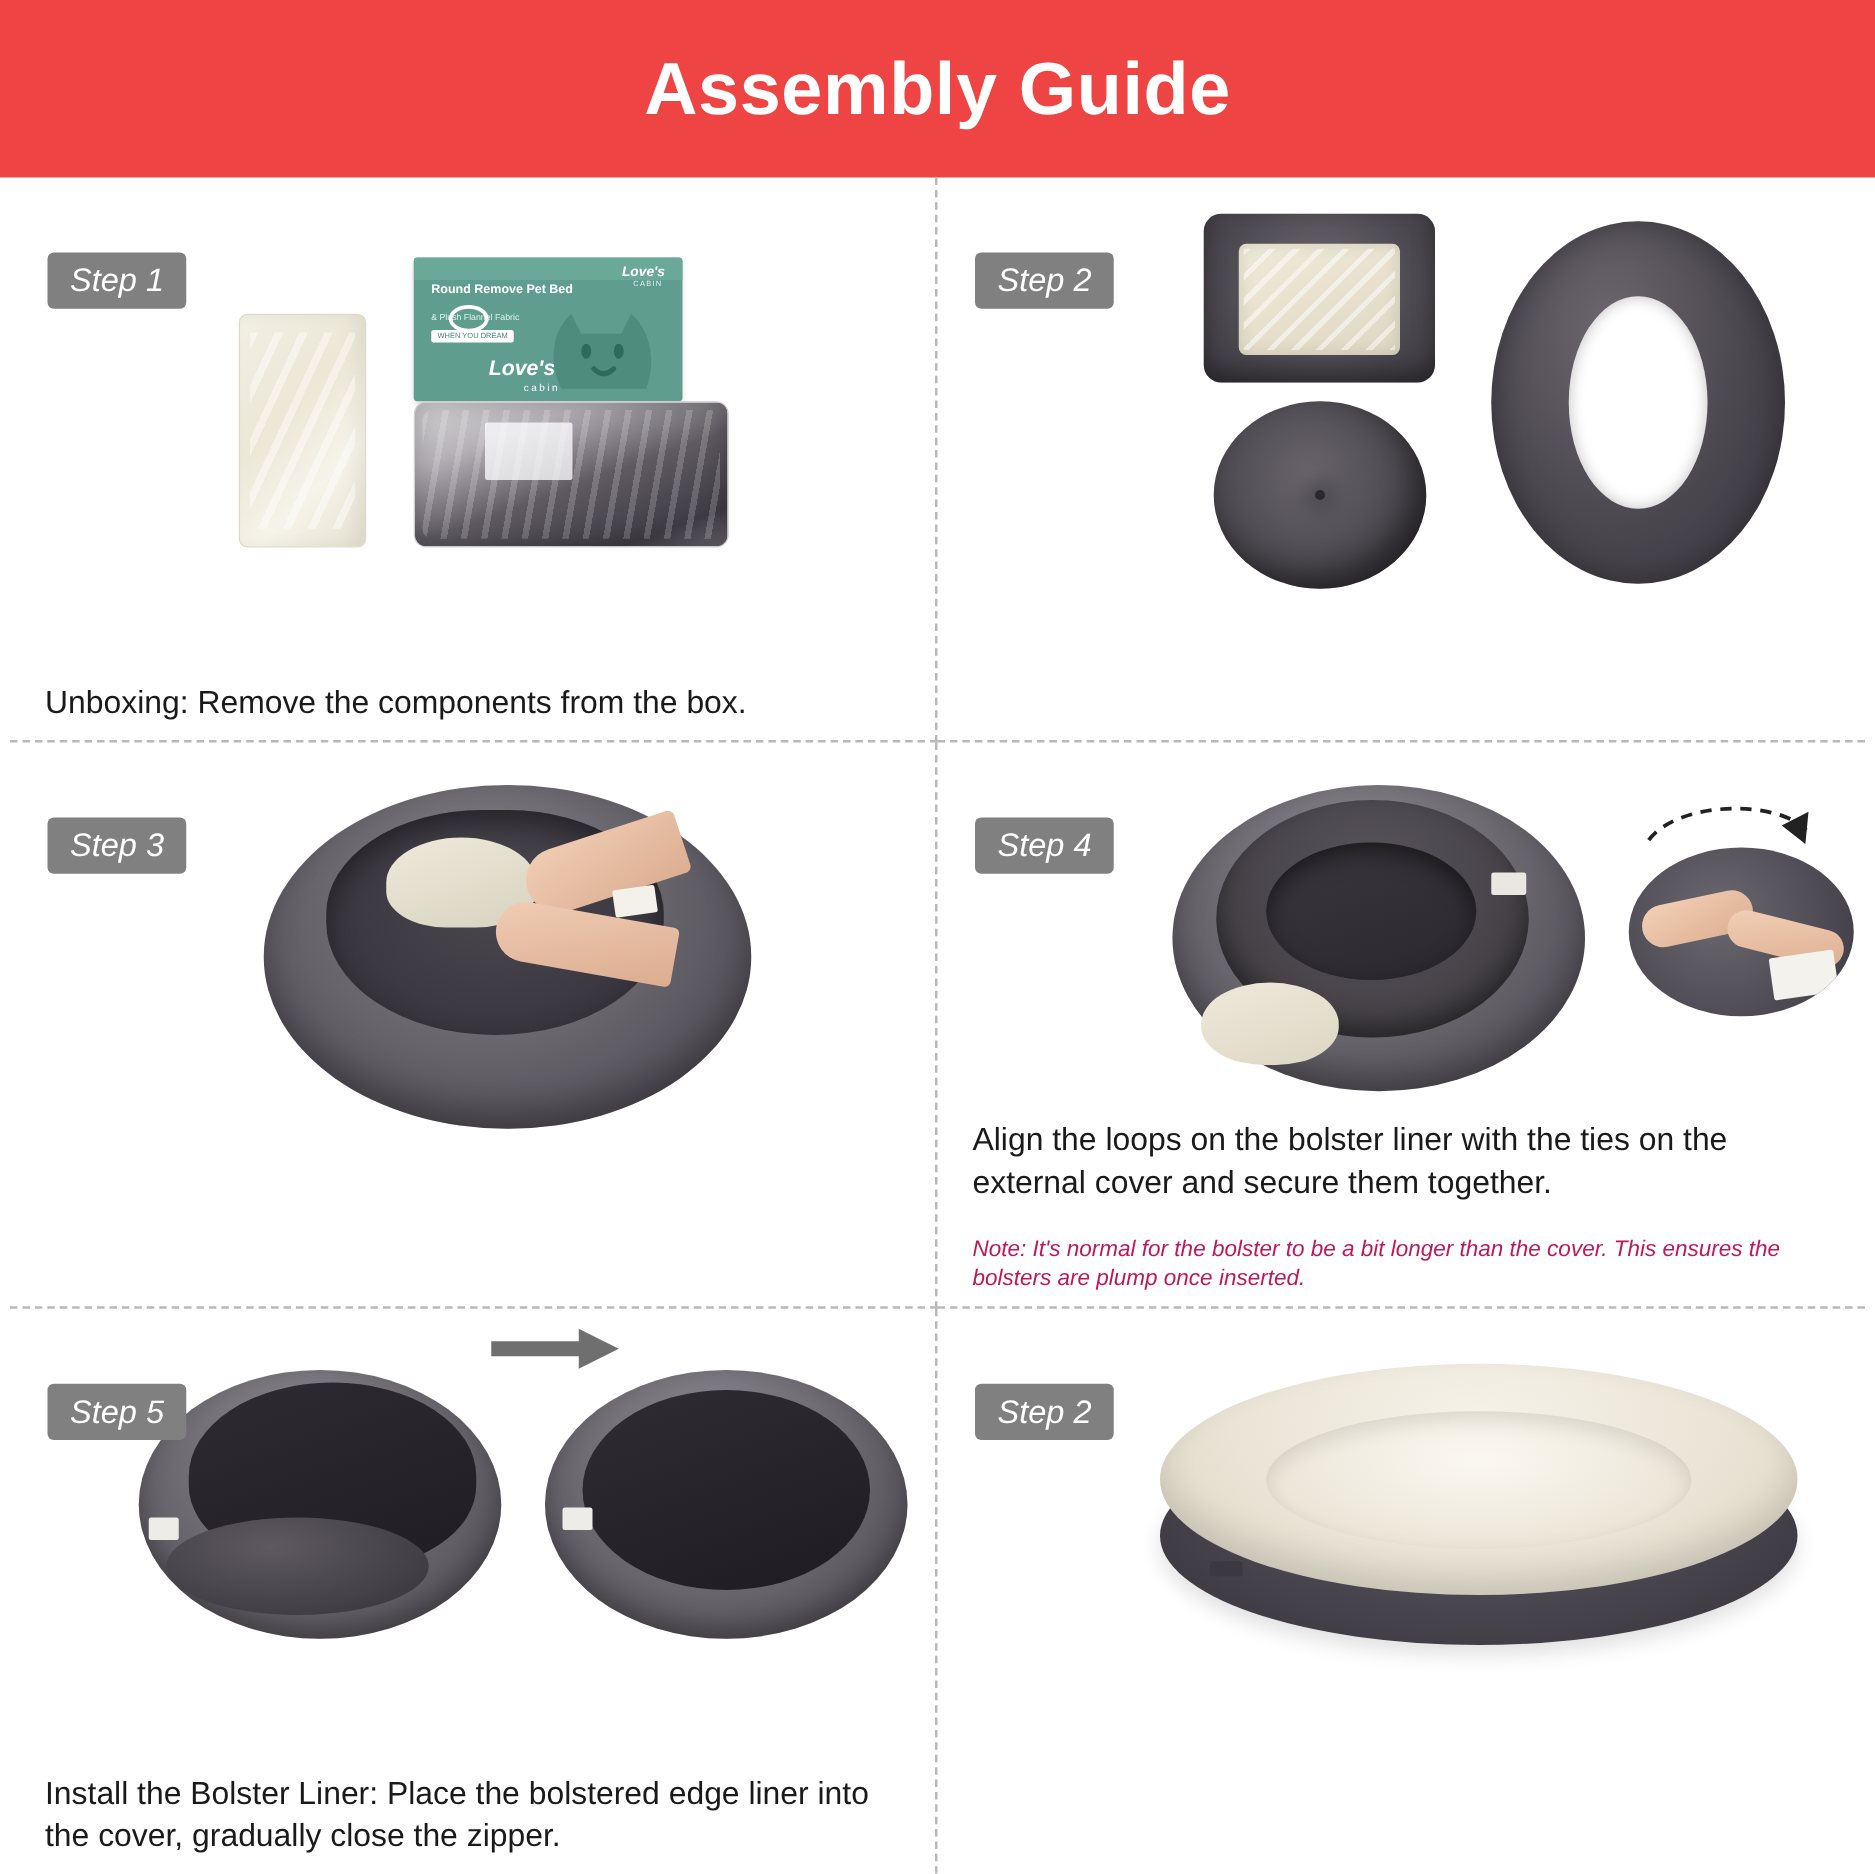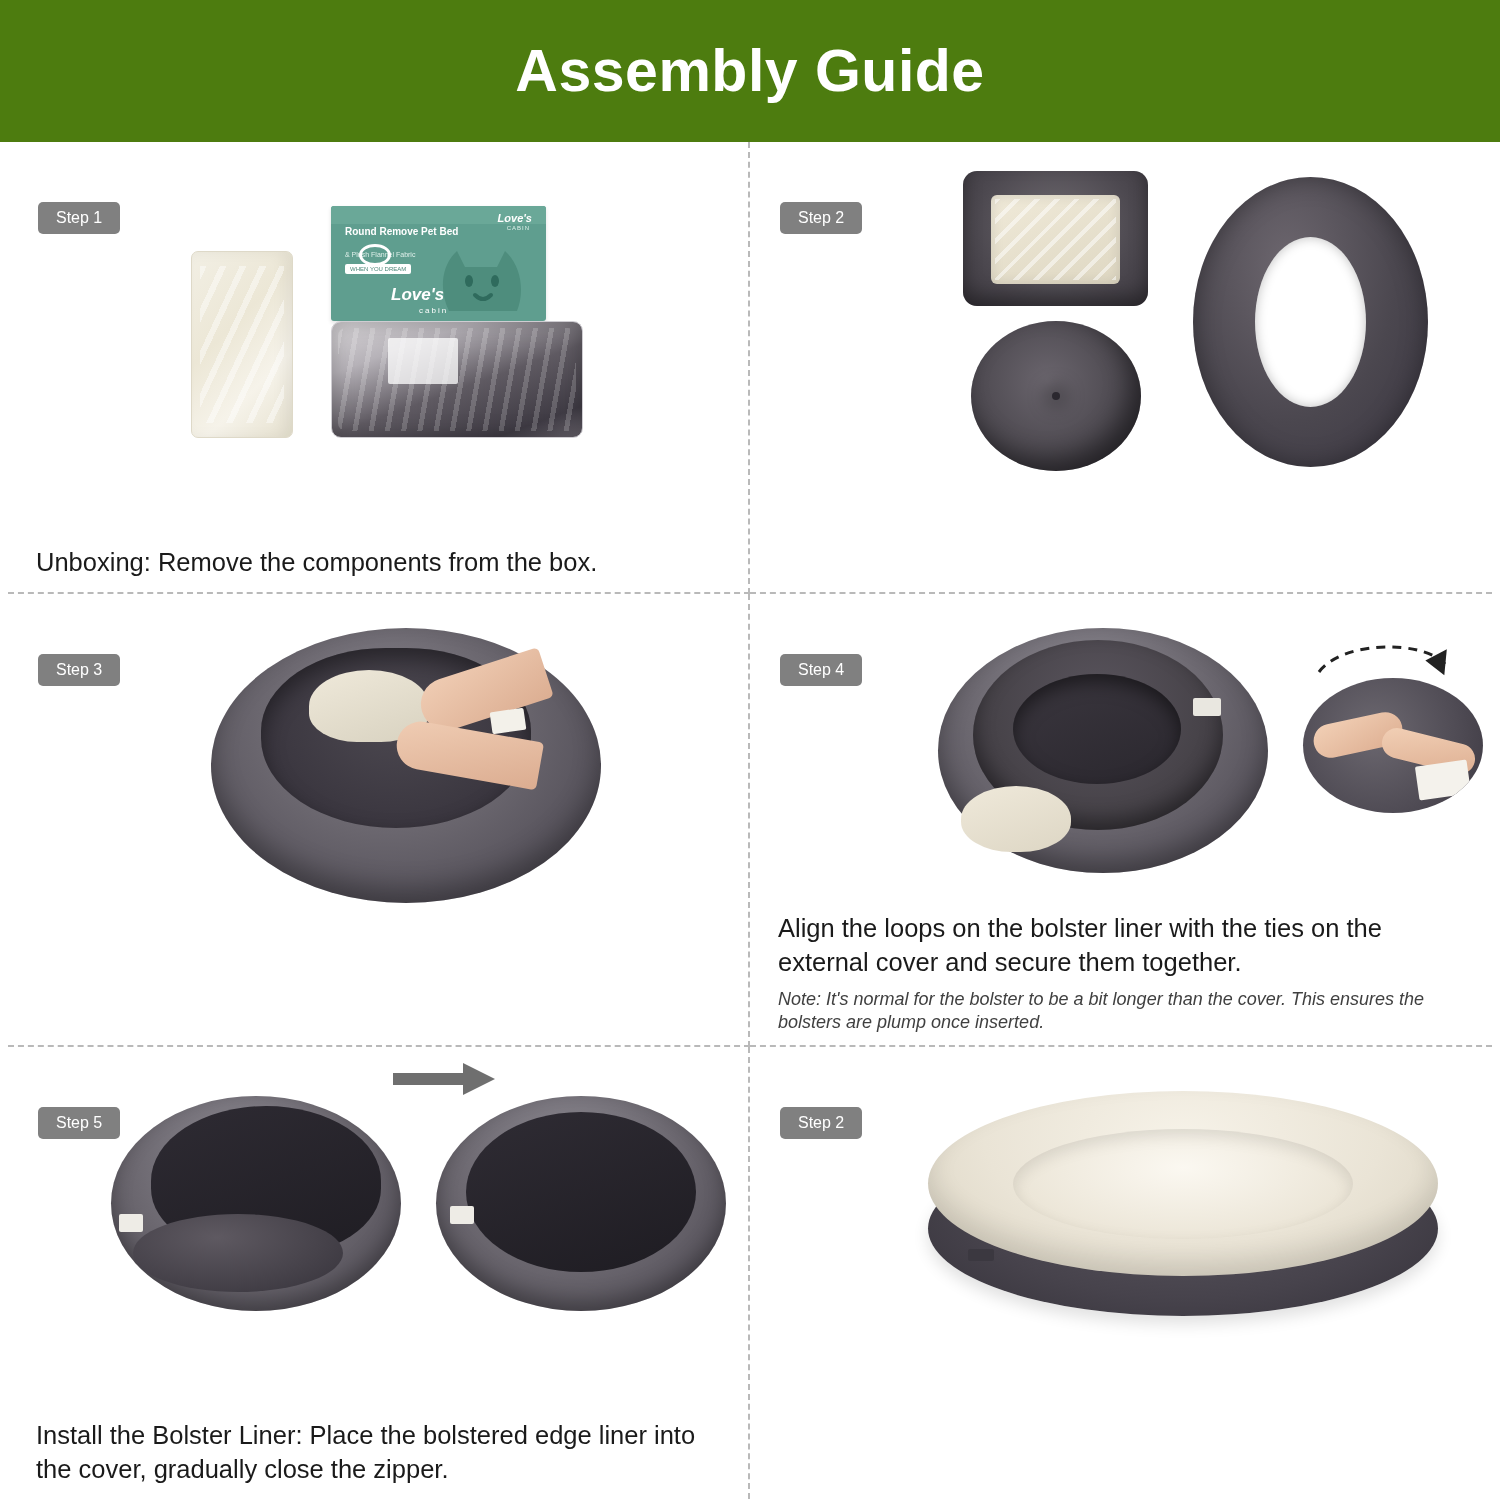--- a/index.html
+++ b/index.html
@@ -15,21 +15,21 @@
   }
   .page {
     width: 1500px;
     height: 1499px;
     position: relative;
     display: flex;
     flex-direction: column;
   }
   .header {
     height: 142px;
-    background: #4d7c0f;
+    background: #ef4444;
     display: flex;
     align-items: center;
     justify-content: center;
     flex: 0 0 auto;
   }
   .header-title {
     color: #ffffff;
     font-size: 59px;
     font-weight: bold;
     letter-spacing: 0.5px;
@@ -53,45 +53,46 @@
   .cell.col-left {
     border-right: 2px dashed #b9b9b9;
   }
   .cell.row-1, .cell.row-2 {
     border-bottom: 2px dashed #b9b9b9;
   }
   .step-badge {
     display: inline-block;
     background: #808080;
     color: #ffffff;
-    font-size: 16px;
+    font-size: 26px;
     padding: 7px 18px;
     border-radius: 5px;
     position: absolute;
     left: 30px;
     top: 60px;
     z-index: 5;
+    font-style: italic;
   }
   .art {
     flex: 1 1 auto;
     position: relative;
     min-height: 0;
   }
   .caption {
     font-size: 25.5px;
     color: #1a1a1a;
     line-height: 1.33;
     margin: 0 0 2px 0;
   }
   .note {
     font-size: 18px;
-    color: #404040;
+    color: #be185d;
     font-style: italic;
     line-height: 1.3;
-    margin: 6px 0 0 0;
+    margin: 22px 0 0 0;
   }
 
   
   .s1-wrap { position:absolute; left:135px; top:30px; width:430px; height:270px; }
   .s1-bag-white {
     position:absolute; left:20px; top:55px; width:100px; height:185px;
     background: linear-gradient(135deg,#f2efe4 0%, #ece7d6 40%, #f6f3ea 70%, #e6e1cf 100%);
     border:1px solid #ded9c8; border-radius:7px;
     box-shadow: inset -8px 0 14px rgba(0,0,0,.05);
   }

